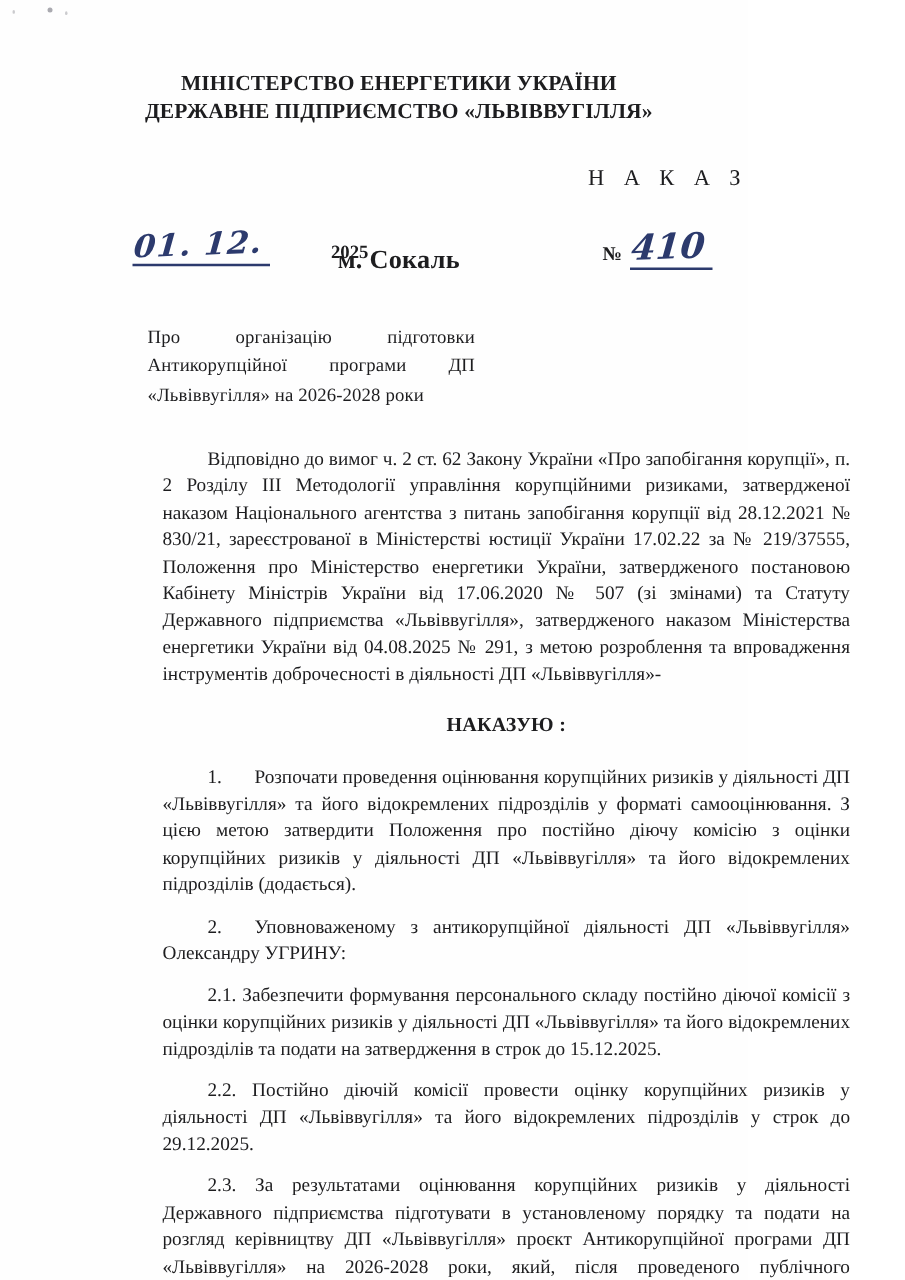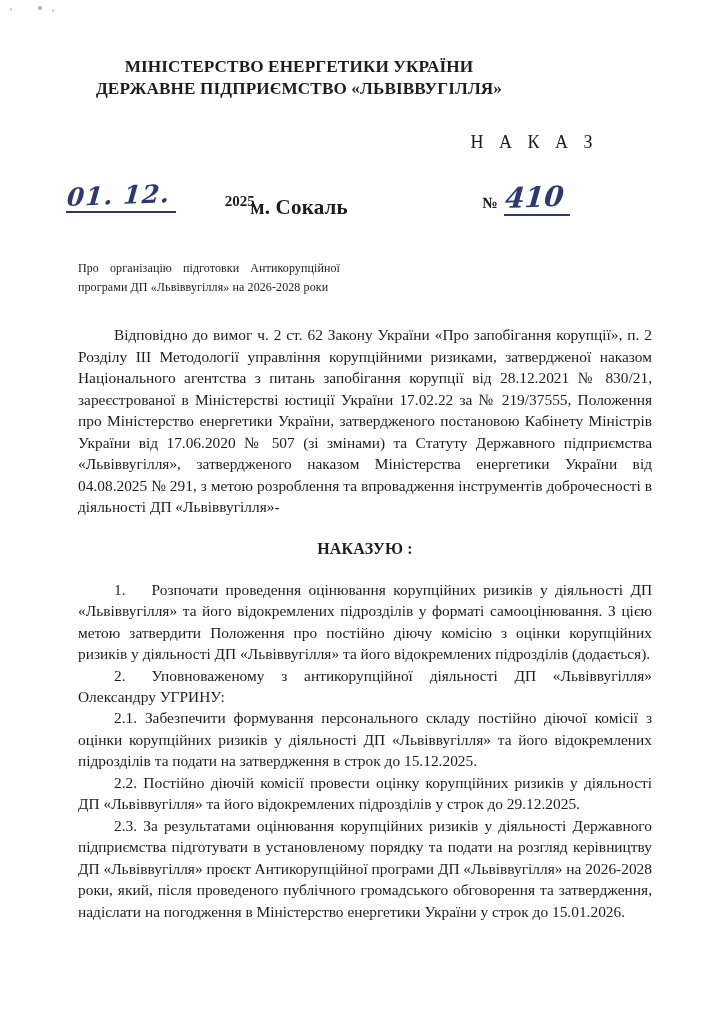--- a/index.html
+++ b/index.html
@@ -16,20 +16,21 @@
     color: #1d1d1f;
     -webkit-font-smoothing: antialiased;
   }
 
   .page {
     position: relative;
     width: 598px;
     height: 1024px;
     background: #fefefe;
     box-sizing: border-box;
+    padding-left: 40px;
   }
 
   
   .speck {
     position: absolute;
     background: #b9b9bd;
     border-radius: 50%;
     opacity: .75;
   }
   .speck.s1 { left: 10px;  top: 8px;  width: 2px; height: 3px; }
@@ -131,39 +132,39 @@
     top: 29px;
     left: 0;
     width: 66px;
   }
 
   
   .subject {
     width: 262px;
     margin-left: 78px;
     margin-top: 34px;
-    font-size: 12px;
+    font-size: 15px;
     line-height: 1.55;
     text-align: justify;
     text-align-last: left;
     letter-spacing: .1px;
   }
 
   
   .body {
     margin: 0 40px 0 78px;
     width: 574px;
     box-sizing: border-box;
   }
   .para {
     font-size: 15.4px;
     line-height: 1.395;
     text-align: justify;
     text-align-last: left;
-    margin: 0;
+    margin: 12px;
     hyphens: none;
   }
   .preamble {
     margin-top: 28px;
     text-indent: 36px;
   }
   .order-word {
     font-weight: bold;
     font-size: 16px;
     margin-top: 22px;

